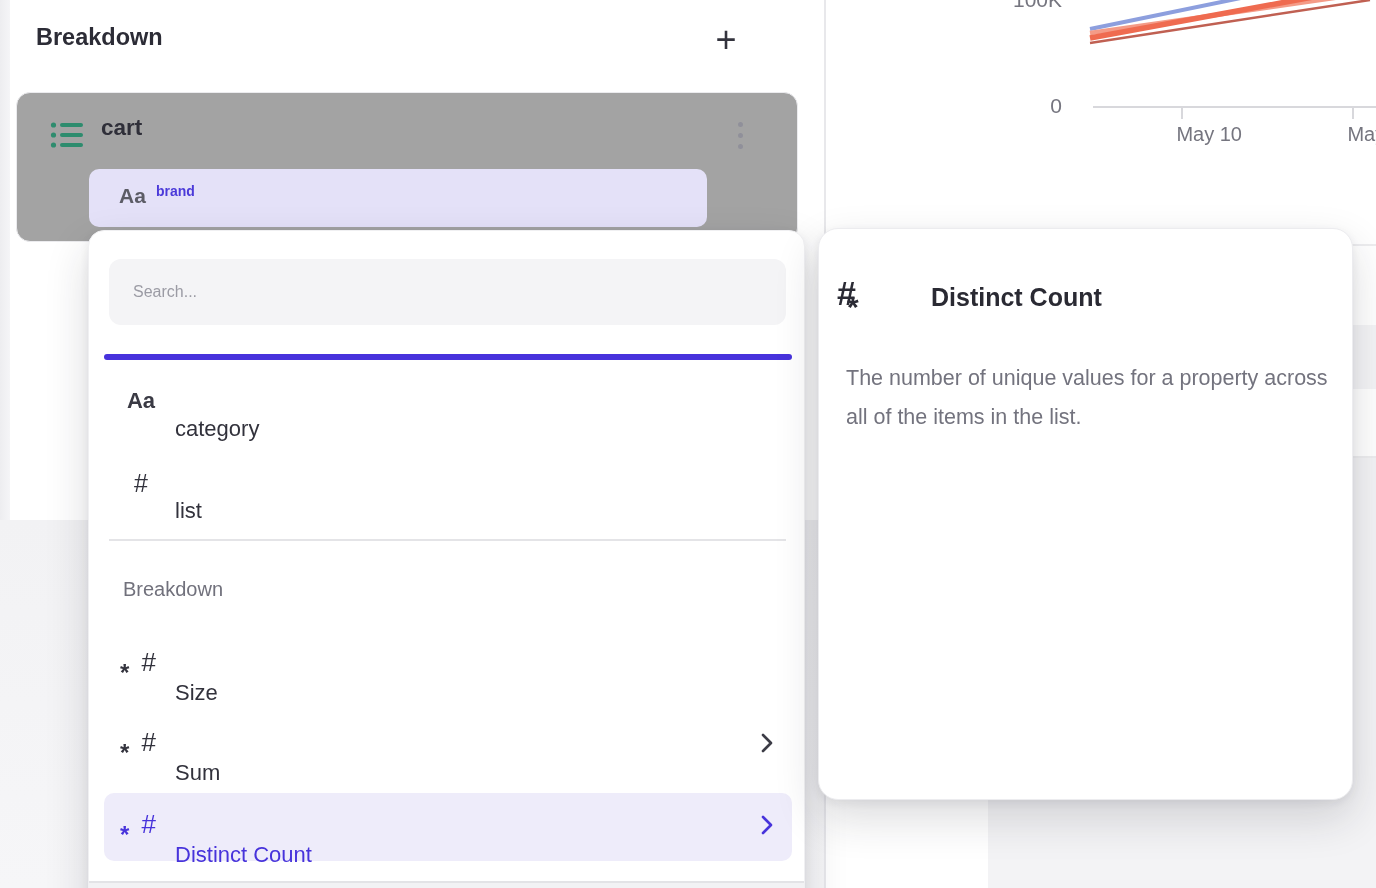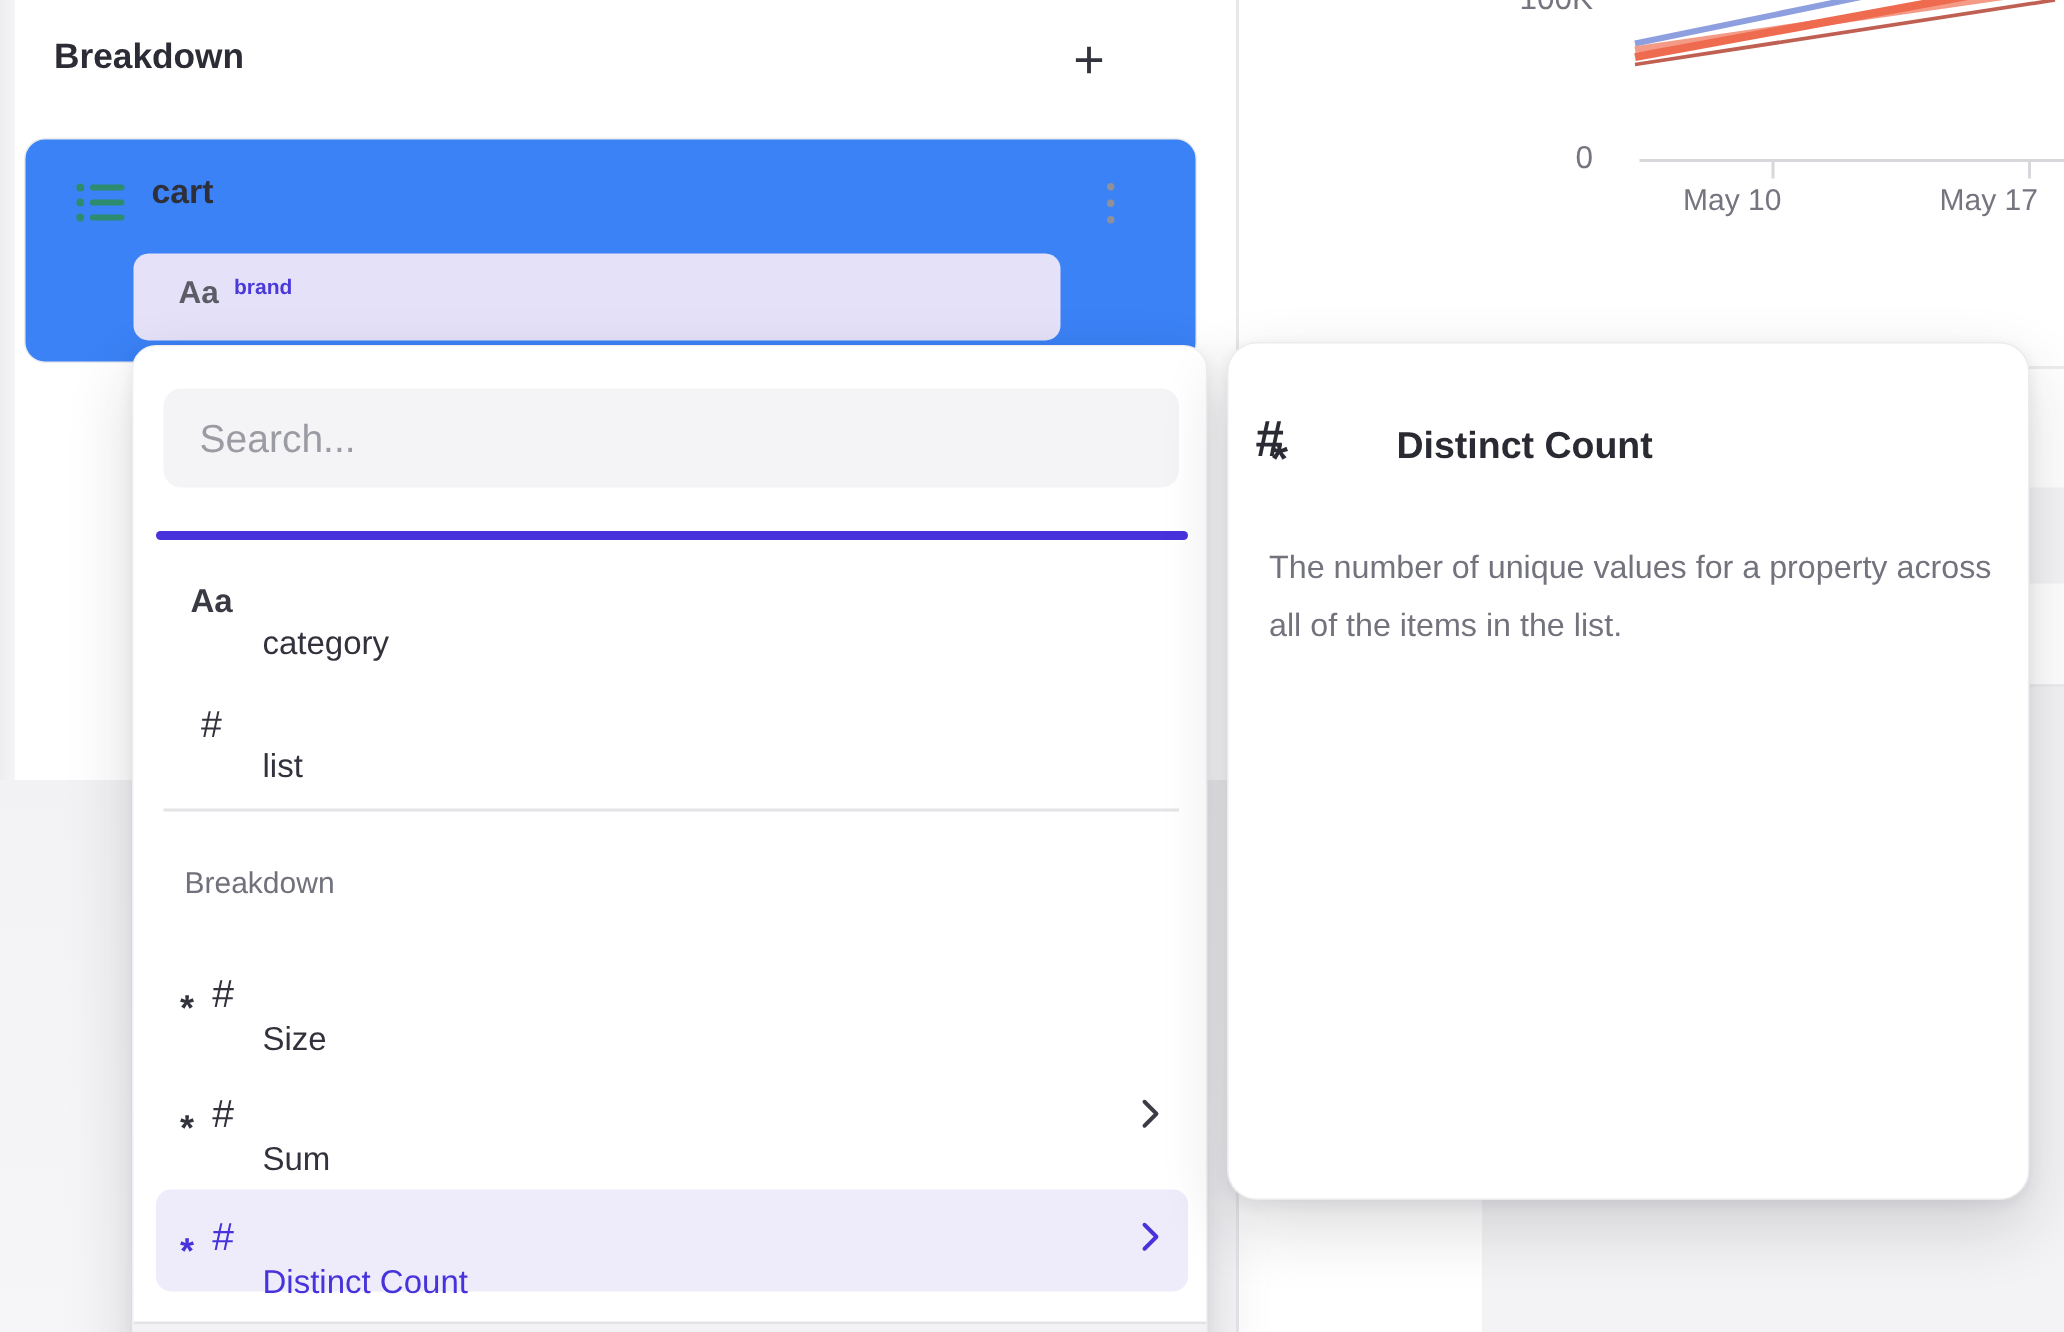--- a/index.html
+++ b/index.html
@@ -25,49 +25,49 @@
   .right-gray-panel { left:988px; top:458px; width:388px; height:430px; background:#f3f3f5; }
 
   
   .chart-lines { left:825px; top:0; width:551px; height:52px; overflow:hidden; }
   .ytick { width:117px; text-align:right; font-size:21px; color:#75757f; }
   .ytick-100k { left:945px; top:-12px; }
   .ytick-0 { left:945px; top:94px; }
   .x-axis-line { left:1093px; top:106px; width:283px; height:2px; background:#d8d8dc; }
   .x-tick { top:106px; width:2px; height:13px; background:#d8d8dc; }
   .x-tick-1 { left:1181px; } .x-tick-2 { left:1352px; }
-  .xlabel { top:123px; width:120px; text-align:left; font-size:20px; color:#75757f; }
+  .xlabel { top:123px; width:120px; text-align:right; font-size:20px; color:#75757f; }
   .xlabel-1 { left:1122px; } .xlabel-2 { left:1293px; }
 
   
   .breakdown-title { left:36px; top:24px; font-size:23.5px; font-weight:700; color:#2c2c36; }
   .add-btn { left:704px; top:18px; width:44px; height:44px; display:flex;
     align-items:center; justify-content:center; font-size:36px; font-weight:400;
     color:#33333d; cursor:pointer; line-height:1; }
 
   
-  .cart-card { left:16px; top:92px; width:782px; height:150px; background:#3b82f6;
+  .cart-card { left:16px; top:92px; width:782px; height:150px; background:#a3a3a3;
     border:1.5px solid #ebebee; border-radius:14px; box-sizing:border-box; }
   .list-icon { left:33px; top:27px; }
   .cart-label { left:84px; top:22px; font-size:22.5px; font-weight:600; color:#2f2f39; }
   .overflow-menu { left:703px; top:22px; width:40px; height:40px; display:flex;
     flex-direction:column; align-items:center; justify-content:center; gap:6px; cursor:pointer; }
   .overflow-menu i { width:5px; height:5px; border-radius:50%; background:#90909a; }
   .brand-pill { left:72px; top:76px; width:618px; height:58px; background:#e4e1f8;
     border-radius:10px; }
   .brand-pill .type-badge { left:30px; top:15px; font-size:21px; font-weight:700; color:#5c5c66; }
   .brand-pill .prop-name { left:67px; top:14px; font-size:14px; font-weight:700; color:#4b3ad9; }
 
   
   .dropdown { left:88px; top:230px; width:717px; height:740px; background:#fff;
     border-radius:16px; border:1px solid #f0f0f2; box-sizing:border-box;
     box-shadow:0 18px 44px rgba(30,30,45,.16), 0 3px 10px rgba(30,30,45,.07); }
   .search-wrap { left:20px; top:28px; width:677px; height:66px; }
   .search-input { width:100%; height:100%; box-sizing:border-box; border:none; outline:none;
-    background:#f4f4f6; border-radius:12px; padding:0 24px; font-size:26px; color:#3a3a44;
+    background:#f4f4f6; border-radius:12px; padding:0 24px; font-size:16px; color:#3a3a44;
     font-family:"Liberation Sans", sans-serif; }
   .search-input::placeholder { color:#9b9ba4; }
   .tab-indicator { left:15px; top:123px; width:688px; height:6px; background:#4732dc;
     border-radius:3px; }
 
   .mrow { left:15px; width:688px; height:64px; cursor:pointer; border-radius:10px; }
   .mrow .ic { position:absolute; left:14px; top:0; width:46px; height:100%;
     display:flex; align-items:center; justify-content:center; }
   .mrow .lbl { position:absolute; left:71px; top:50%; transform:translateY(-50%);
     font-size:22px; color:#32323c; white-space:nowrap;margin-top:28px; }

